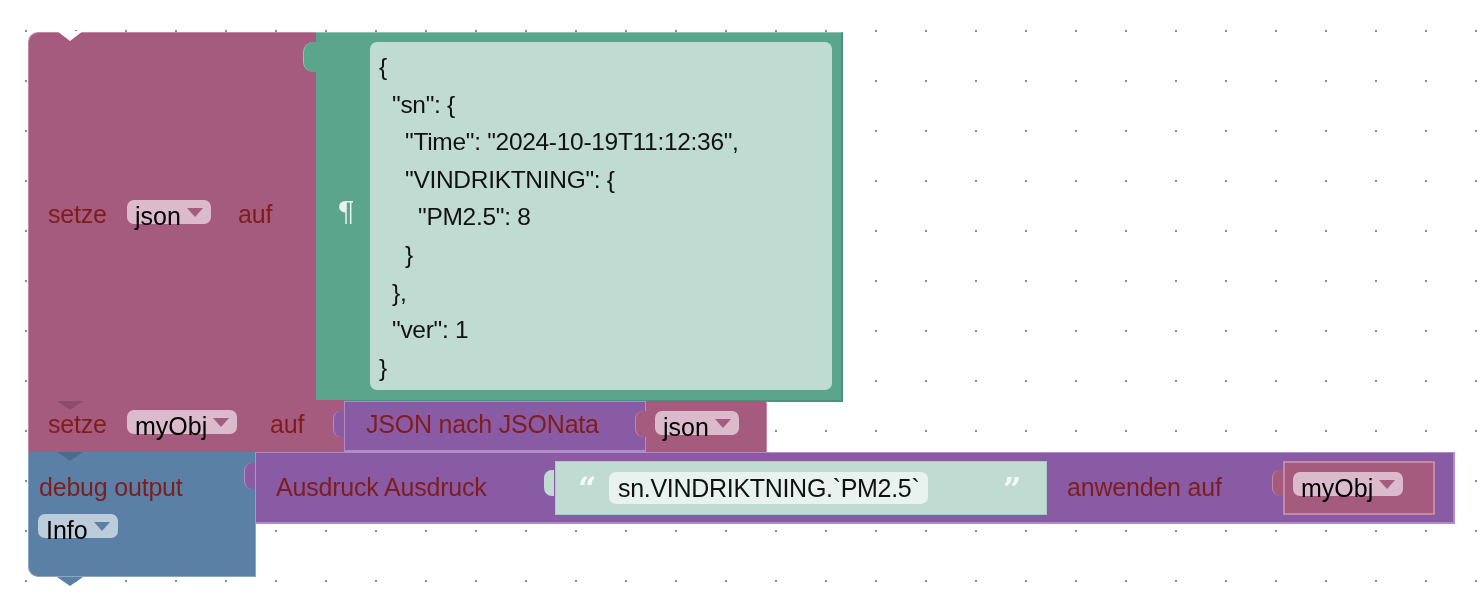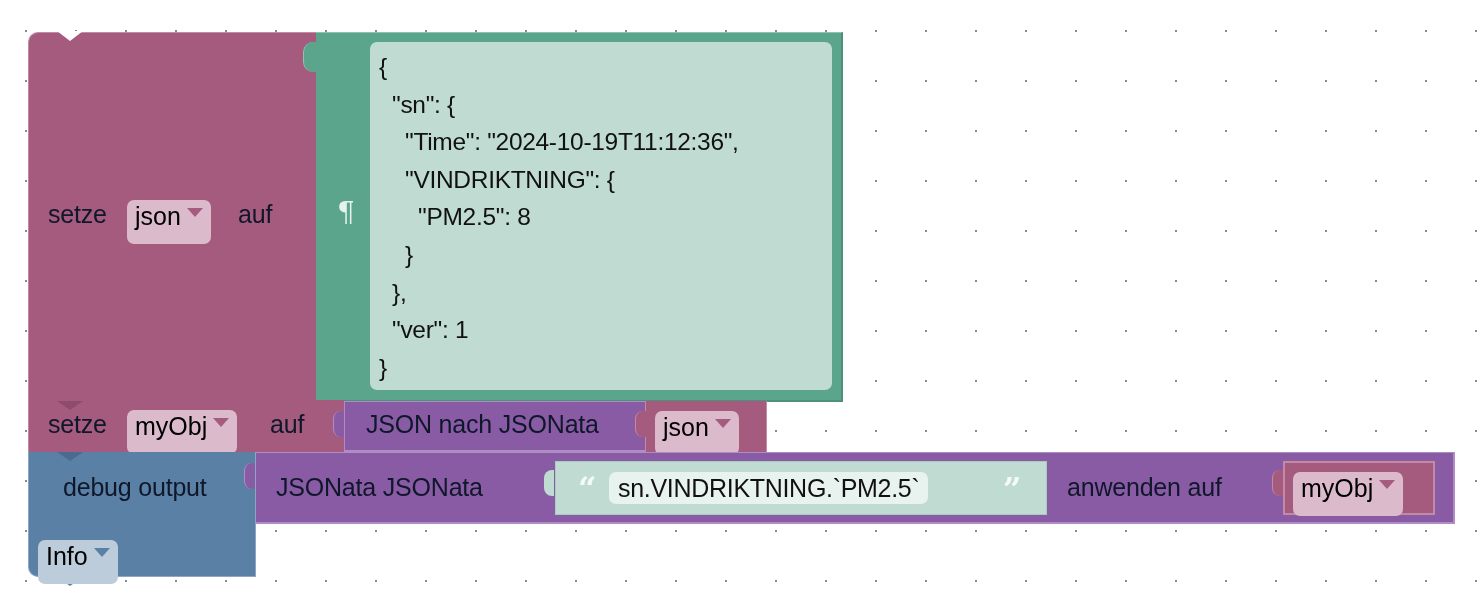--- a/index.html
+++ b/index.html
@@ -5,27 +5,27 @@
   html, body { margin:0; padding:0; }
   body {
     width:1484px; height:610px; position:relative; overflow:hidden;
     background-color:#ffffff;
     background-image: radial-gradient(circle, #8a8a8a 0.9px, transparent 1.2px);
     background-size:50px 50px;
     background-position:1px 6px;
     font-family:"Liberation Sans", sans-serif;
   }
   .abs { position:absolute; box-sizing:border-box; }
-  .blk-txt { color:#0f172a; font-size:25px; white-space:nowrap; letter-spacing:-0.2px; }
+  .blk-txt { color:#7f1d1d; font-size:25px; white-space:nowrap; letter-spacing:-0.2px; }
   .maroon { background:#A55B7E; }
   .purple { background:#8A5BA5; }
   .green  { background:#5BA58C; }
   .blue   { background:#5B80A5; }
   .dropdown {
-    position:absolute; box-sizing:border-box; height:44px; border-radius:7px;
+    position:absolute; box-sizing:border-box; height:24px; border-radius:7px;
     font-size:25px; color:#000; padding:0 8px 0 8px; line-height:32px; white-space:nowrap;
   }
   .dropdown .arrow {
     display:inline-block; width:0; height:0; margin-left:6px; vertical-align:8px;
     border-left:8px solid transparent; border-right:8px solid transparent; border-top:9px solid;
   }
   .dd-maroon { background:#DBBBCB; }
   .dd-maroon .arrow { border-top-color:#A55B7E; }
   .dd-blue { background:#BDCCDB; }
   .dd-blue .arrow { border-top-color:#5B80A5; }
@@ -73,28 +73,28 @@
 
 <div class="abs maroon" style="left:645px; top:401px; width:122px; height:51px; border-left:1px solid #C48AA5; border-right:1px solid #C48AA5;"></div>
 <div class="tab-left" style="left:635px; top:411px; background:#A55B7E; border-left:1px solid #C48AA5;"></div>
 <div class="dropdown dd-maroon" style="left:655px; top:411px;">
   <span>json</span><span class="arrow"></span>
 </div>
 
 <div class="abs blue" style="left:28px; top:452px; width:228px; height:125px; border-radius:0 0 0 10px; border-left:1px solid #8CA6C4; border-bottom:1px solid #8CA6C4; border-right:1px solid #8CA6C4;"></div>
 <div class="notch" style="left:57px; top:452px; border-top:9px solid #4C6A8E;"></div>
 <div class="notch" style="left:57px; top:577px; border-top:9px solid #5B80A5;"></div>
-<span class="abs blk-txt" style="left:63px; top:473px;">debug output</span>
-<div class="dropdown dd-blue" style="left:38px; top:540px;">
+<span class="abs blk-txt" style="left:39px; top:473px;">debug output</span>
+<div class="dropdown dd-blue" style="left:38px; top:514px;">
   <span>Info</span><span class="arrow"></span>
 </div>
 
 <div class="abs purple" style="left:256px; top:452px; width:1199px; height:72px; border-top:1px solid #B08CC4; border-right:2px solid #B08CC4; border-bottom:2px solid #B08CC4;"></div>
 <div class="tab-left" style="left:244px; top:463px; background:#8A5BA5; border-left:1px solid #B08CC4;"></div>
-<span class="abs blk-txt" style="left:276px; top:473px;">JSONata JSONata</span>
+<span class="abs blk-txt" style="left:276px; top:473px;">Ausdruck Ausdruck</span>
 
 <div class="abs" style="left:555px; top:461px; width:492px; height:54px; background:#C0DCD2; border:1px solid #A8CCBE;"></div>
 <div class="tab-left" style="left:544px; top:470px; background:#C0DCD2;"></div>
 <span class="abs" style="left:578px; top:470px; font-size:32px; font-weight:bold; color:#F4FAF7; font-family:'DejaVu Serif', serif;">“</span>
 <div class="abs" style="left:609px; top:472px; height:32px; background:#E8F2EE; border-radius:7px; padding:0 9px; font-size:25px; line-height:32px; color:#111; white-space:nowrap; letter-spacing:-0.3px;">
   <span>sn.VINDRIKTNING.`PM2.5`</span>
 </div>
 <span class="abs" style="left:1003px; top:470px; font-size:32px; font-weight:bold; color:#F4FAF7; font-family:'DejaVu Serif', serif;">”</span>
 
 <span class="abs blk-txt" style="left:1067px; top:473px;text-align:center;">anwenden auf</span>

